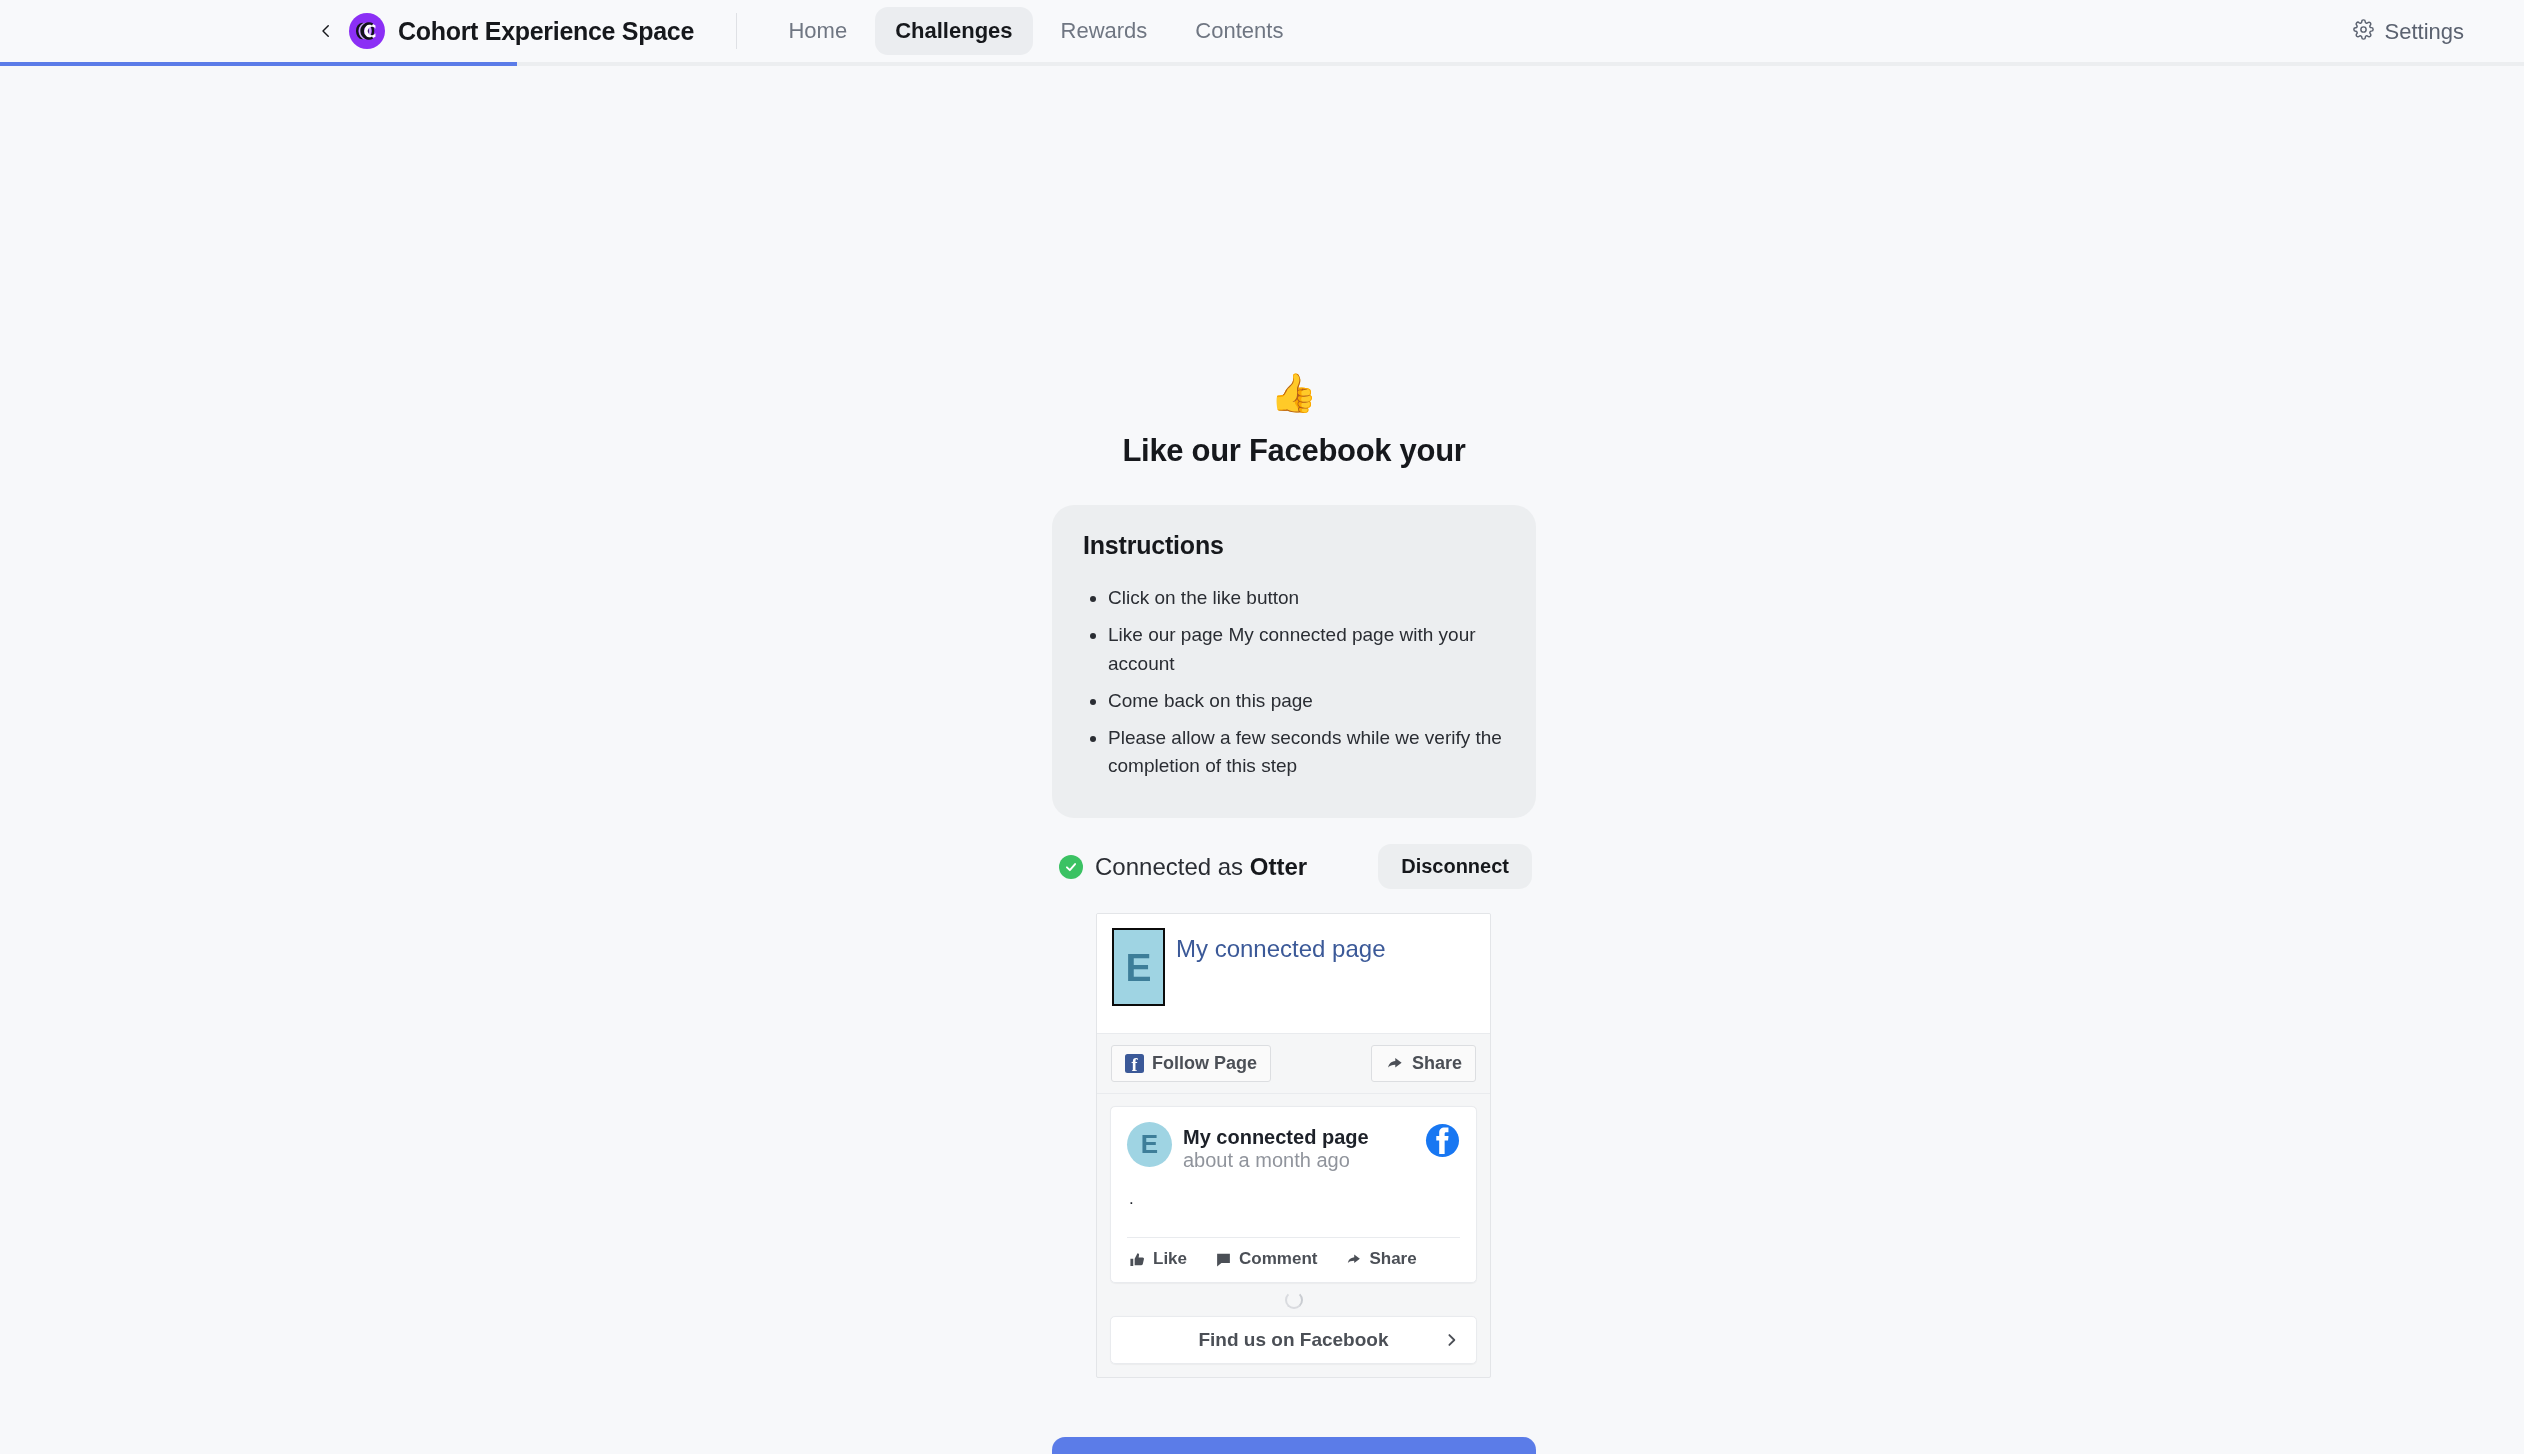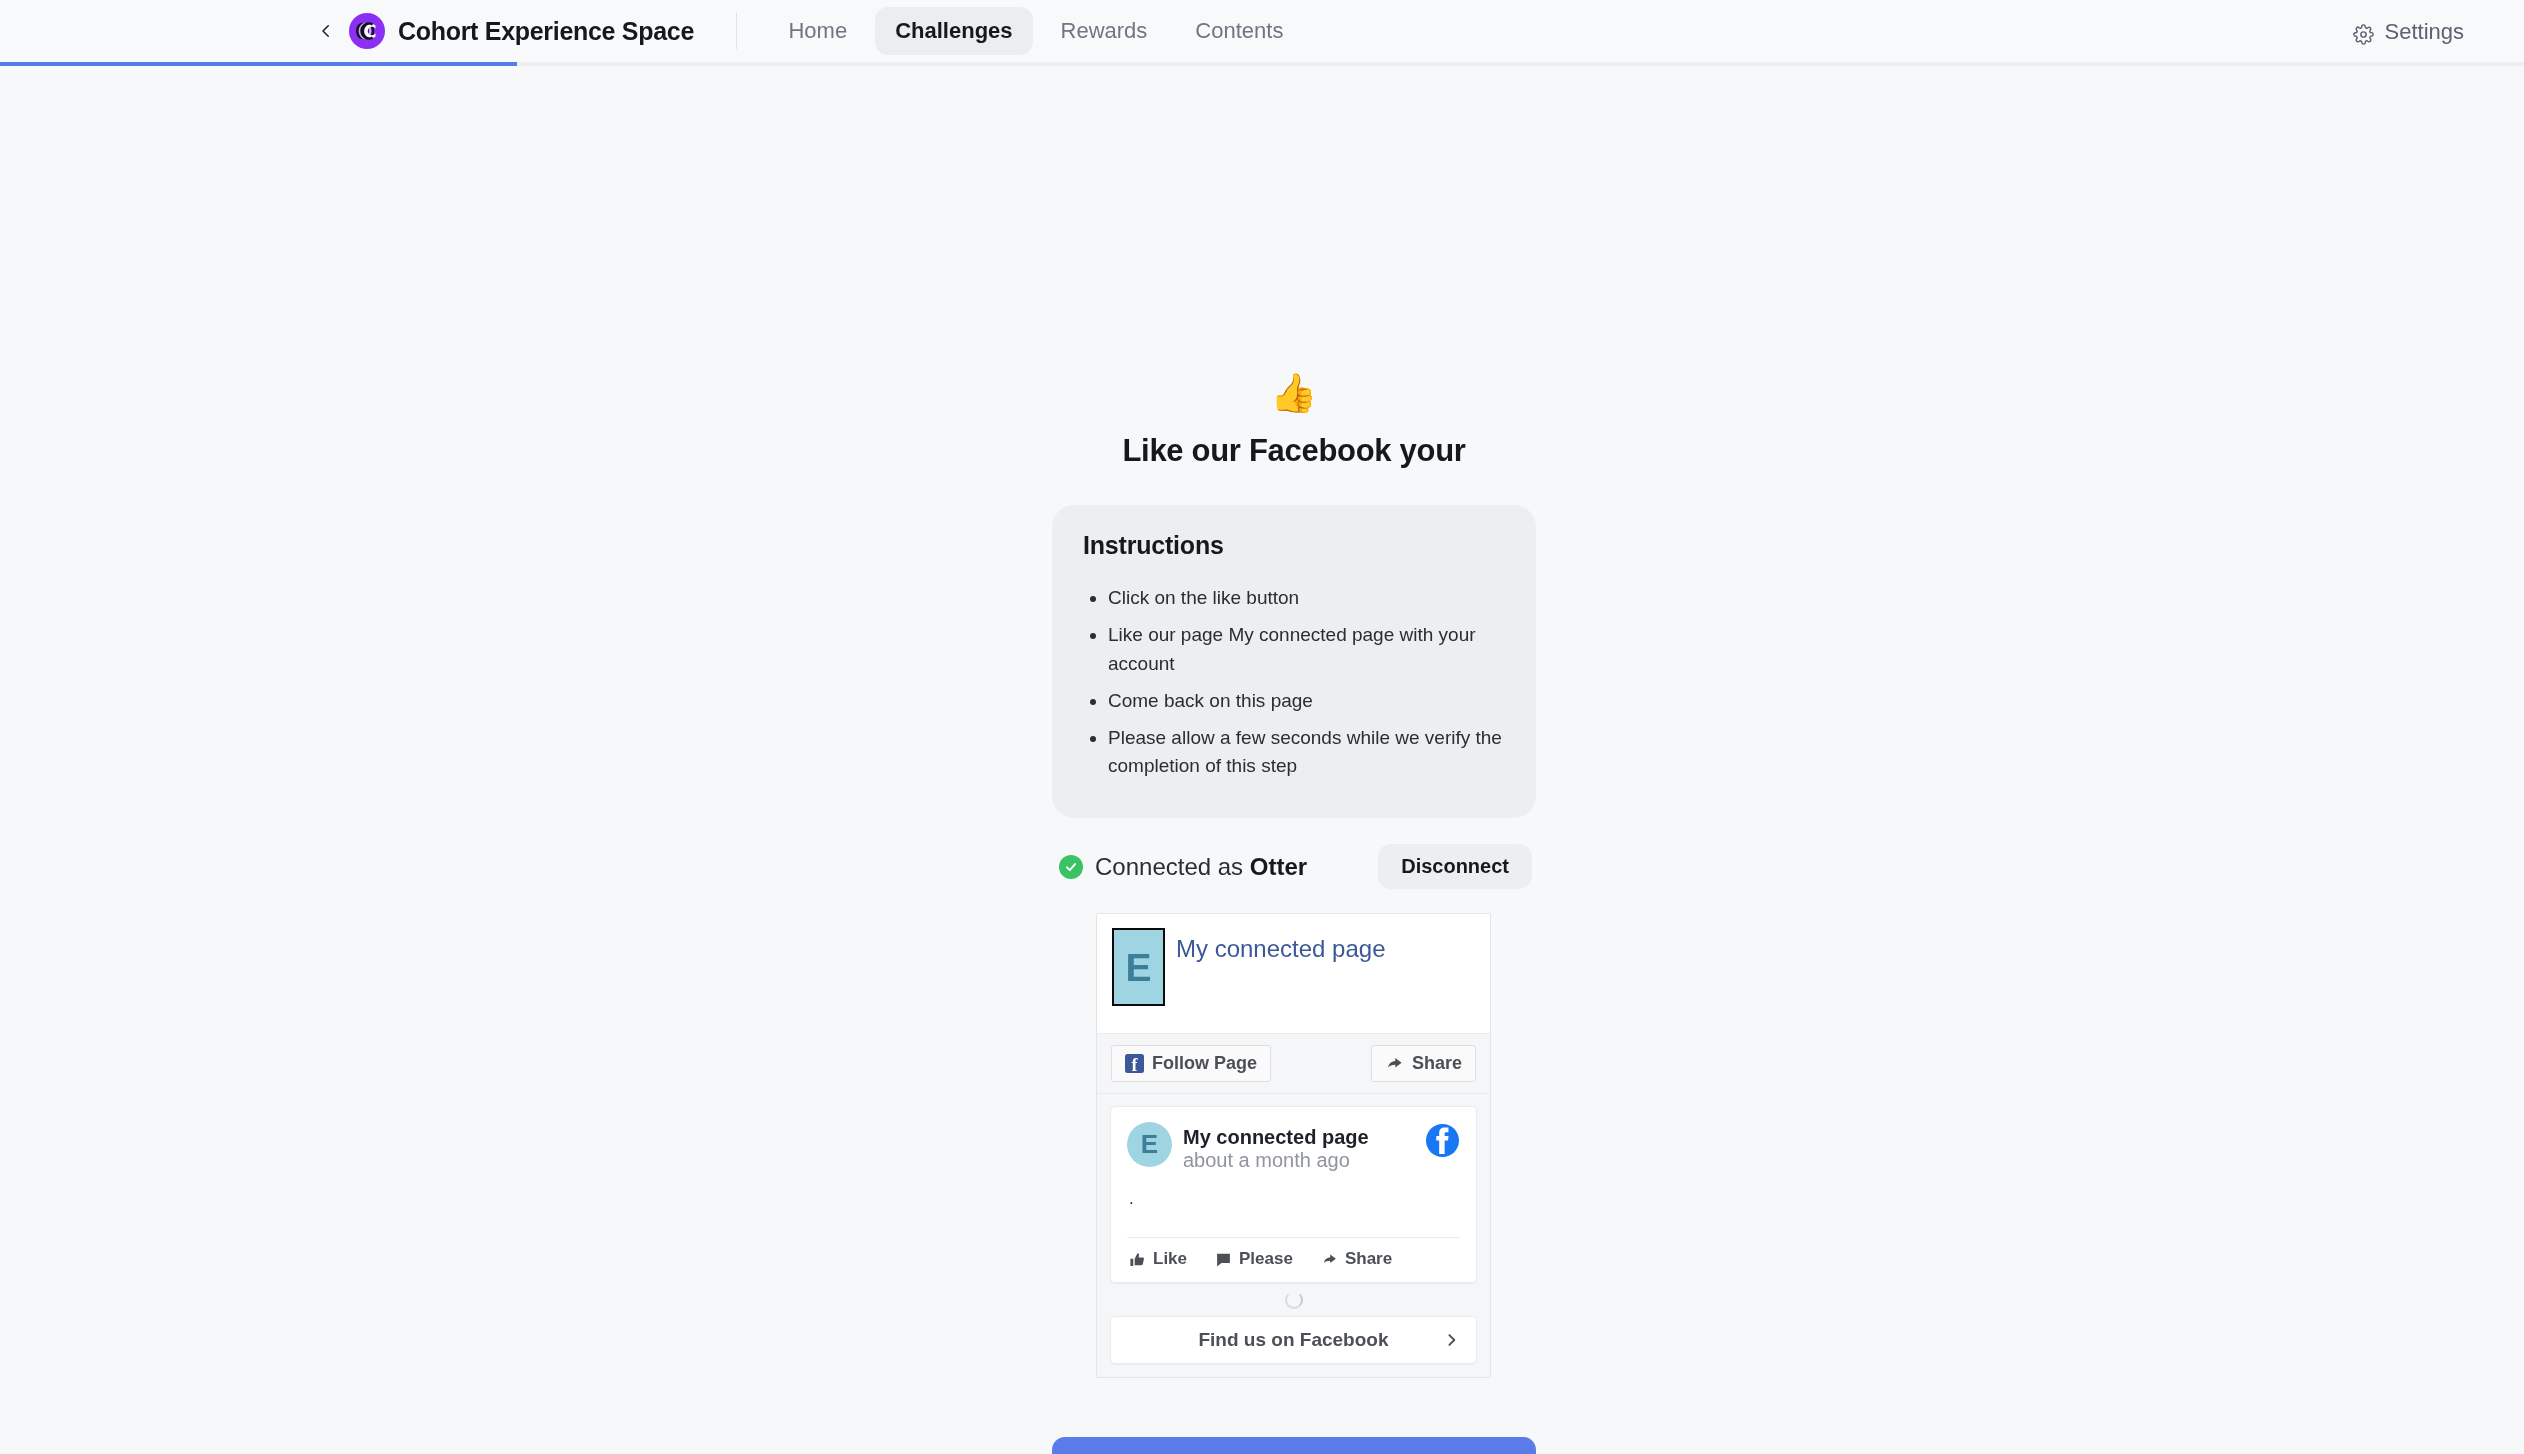--- a/index.html
+++ b/index.html
@@ -53,21 +53,21 @@
   .nav{display:flex;align-items:center;gap:8px;margin-left:31px;}
   .nav-item{
     font-size:22px;color:#6f7682;font-weight:400;
     padding:11px 20px;border-radius:13px;cursor:pointer;white-space:nowrap;
   }
   .nav-item.active{background:#ebedf0;color:#16181c;font-weight:600;}
   .header-right{
     position:absolute;right:0;top:0;height:64px;display:flex;align-items:center;
     padding-right:121px;
   }
-  .settings{display:flex;align-items:flex-end;gap:11px;cursor:pointer;}
+  .settings{display:flex;align-items:flex-start;gap:11px;cursor:pointer;}
   .settings svg{width:21px;height:21px;display:block;}
   .settings-label{font-size:22px;color:#5b6270;}
 
   
   .progress-track{
     position:absolute;left:0;top:62px;width:2585px;height:5px;background:#eceef0;
   }
   .progress-fill{height:5px;background:var(--accent);width:20%;}
 
   
@@ -354,21 +354,21 @@
                 </svg>
               </span>
               <span>Like</span>
             </div>
             <div class="fb-act">
               <span>
                 <svg viewBox="0 0 24 24" fill="#4b4f56">
                   <path d="M3 4h18v13H9l-6 5V4z"></path>
                 </svg>
               </span>
-              <span>Please</span>
+              <span>Comment</span>
             </div>
             <div class="fb-act">
               <span>
                 <svg viewBox="0 0 24 24" fill="#4b4f56">
                   <path d="M13 5l8 6-8 6v-3.4c-4.2 0-7 1-9 3.4.8-4.6 3.6-7.6 9-8.2V5z"></path>
                 </svg>
               </span>
               <span>Share</span>
             </div>
           </div>

